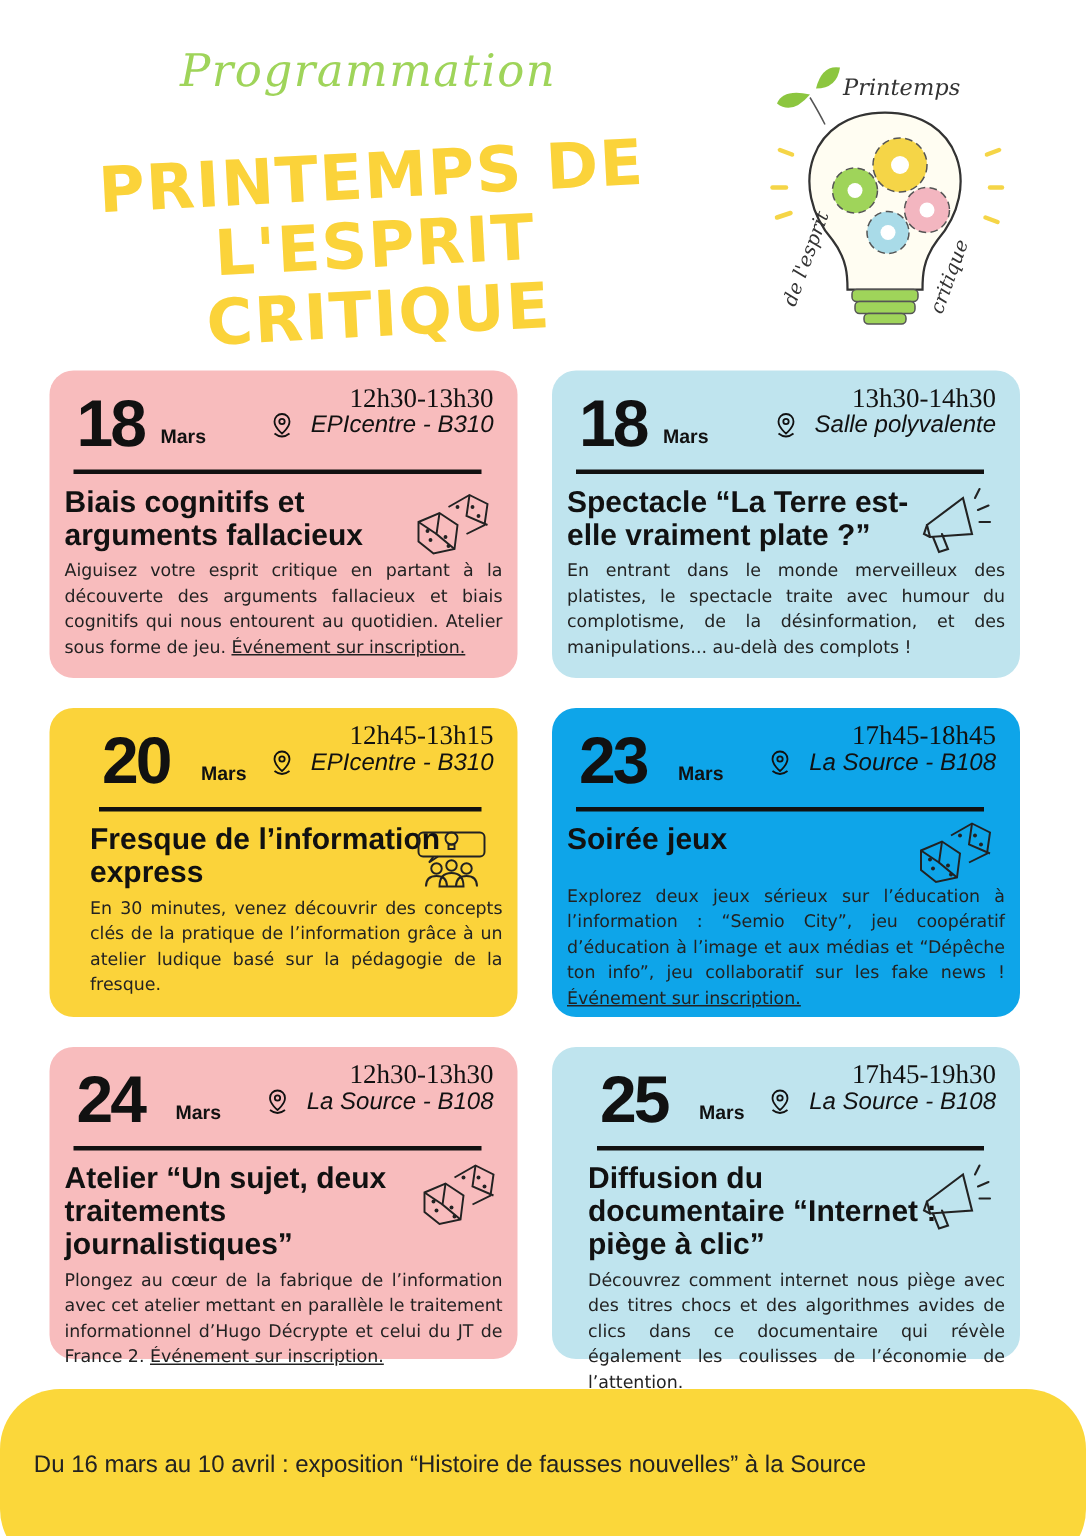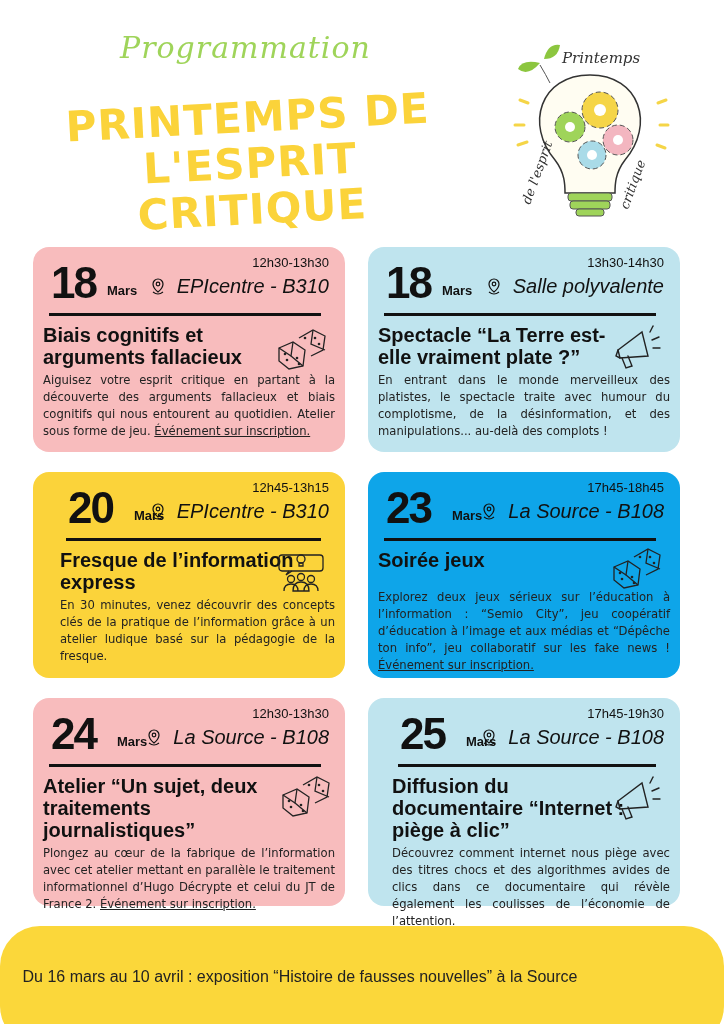--- a/index.html
+++ b/index.html
@@ -32,25 +32,25 @@
     position: absolute; left: 8px; top: 0px;
     font-family: "Liberation Sans", sans-serif; font-weight: bold;
     font-size: 44px; line-height: 44px; letter-spacing: -2px; color: #111;
   }
   .month {
     position: absolute; top: 22px;
     font-family: "Liberation Sans", sans-serif; font-weight: bold; font-size: 13px; color: #111;
   }
   .time {
     position: absolute; right: 6px; top: -6px;
-    font-family: Liberation Sans, sans-serif; font-size: 13px; color: #111;
+    font-family: Liberation Serif, serif; font-size: 18px; color: #111;
   }
   .place {
     position: absolute; right: 6px; top: 14px; display: flex; align-items: center; gap: 11px;
-    font-family: "Liberation Sans", sans-serif; font-style: italic; font-size: 20px; color: #111;
+    font-family: "Liberation Sans", sans-serif; font-style: italic; font-size: 16px; color: #111;
   }
   .pin { width: 16px; height: 18px; }
   .rule { height: 3px; background: #111; margin: 8px 14px 8px 6px; }
   .etitle-row { position: relative; min-height: 44px; }
   .etitle {
     font-family: "Liberation Sans", sans-serif; font-weight: bold; font-size: 20px;
     line-height: 22px; color: #111; padding-left: 0px; width: 235px;
   }
   .eicon { position: absolute; right: 8px; top: 0; width: 52px; height: 46px; }
   .desc {

